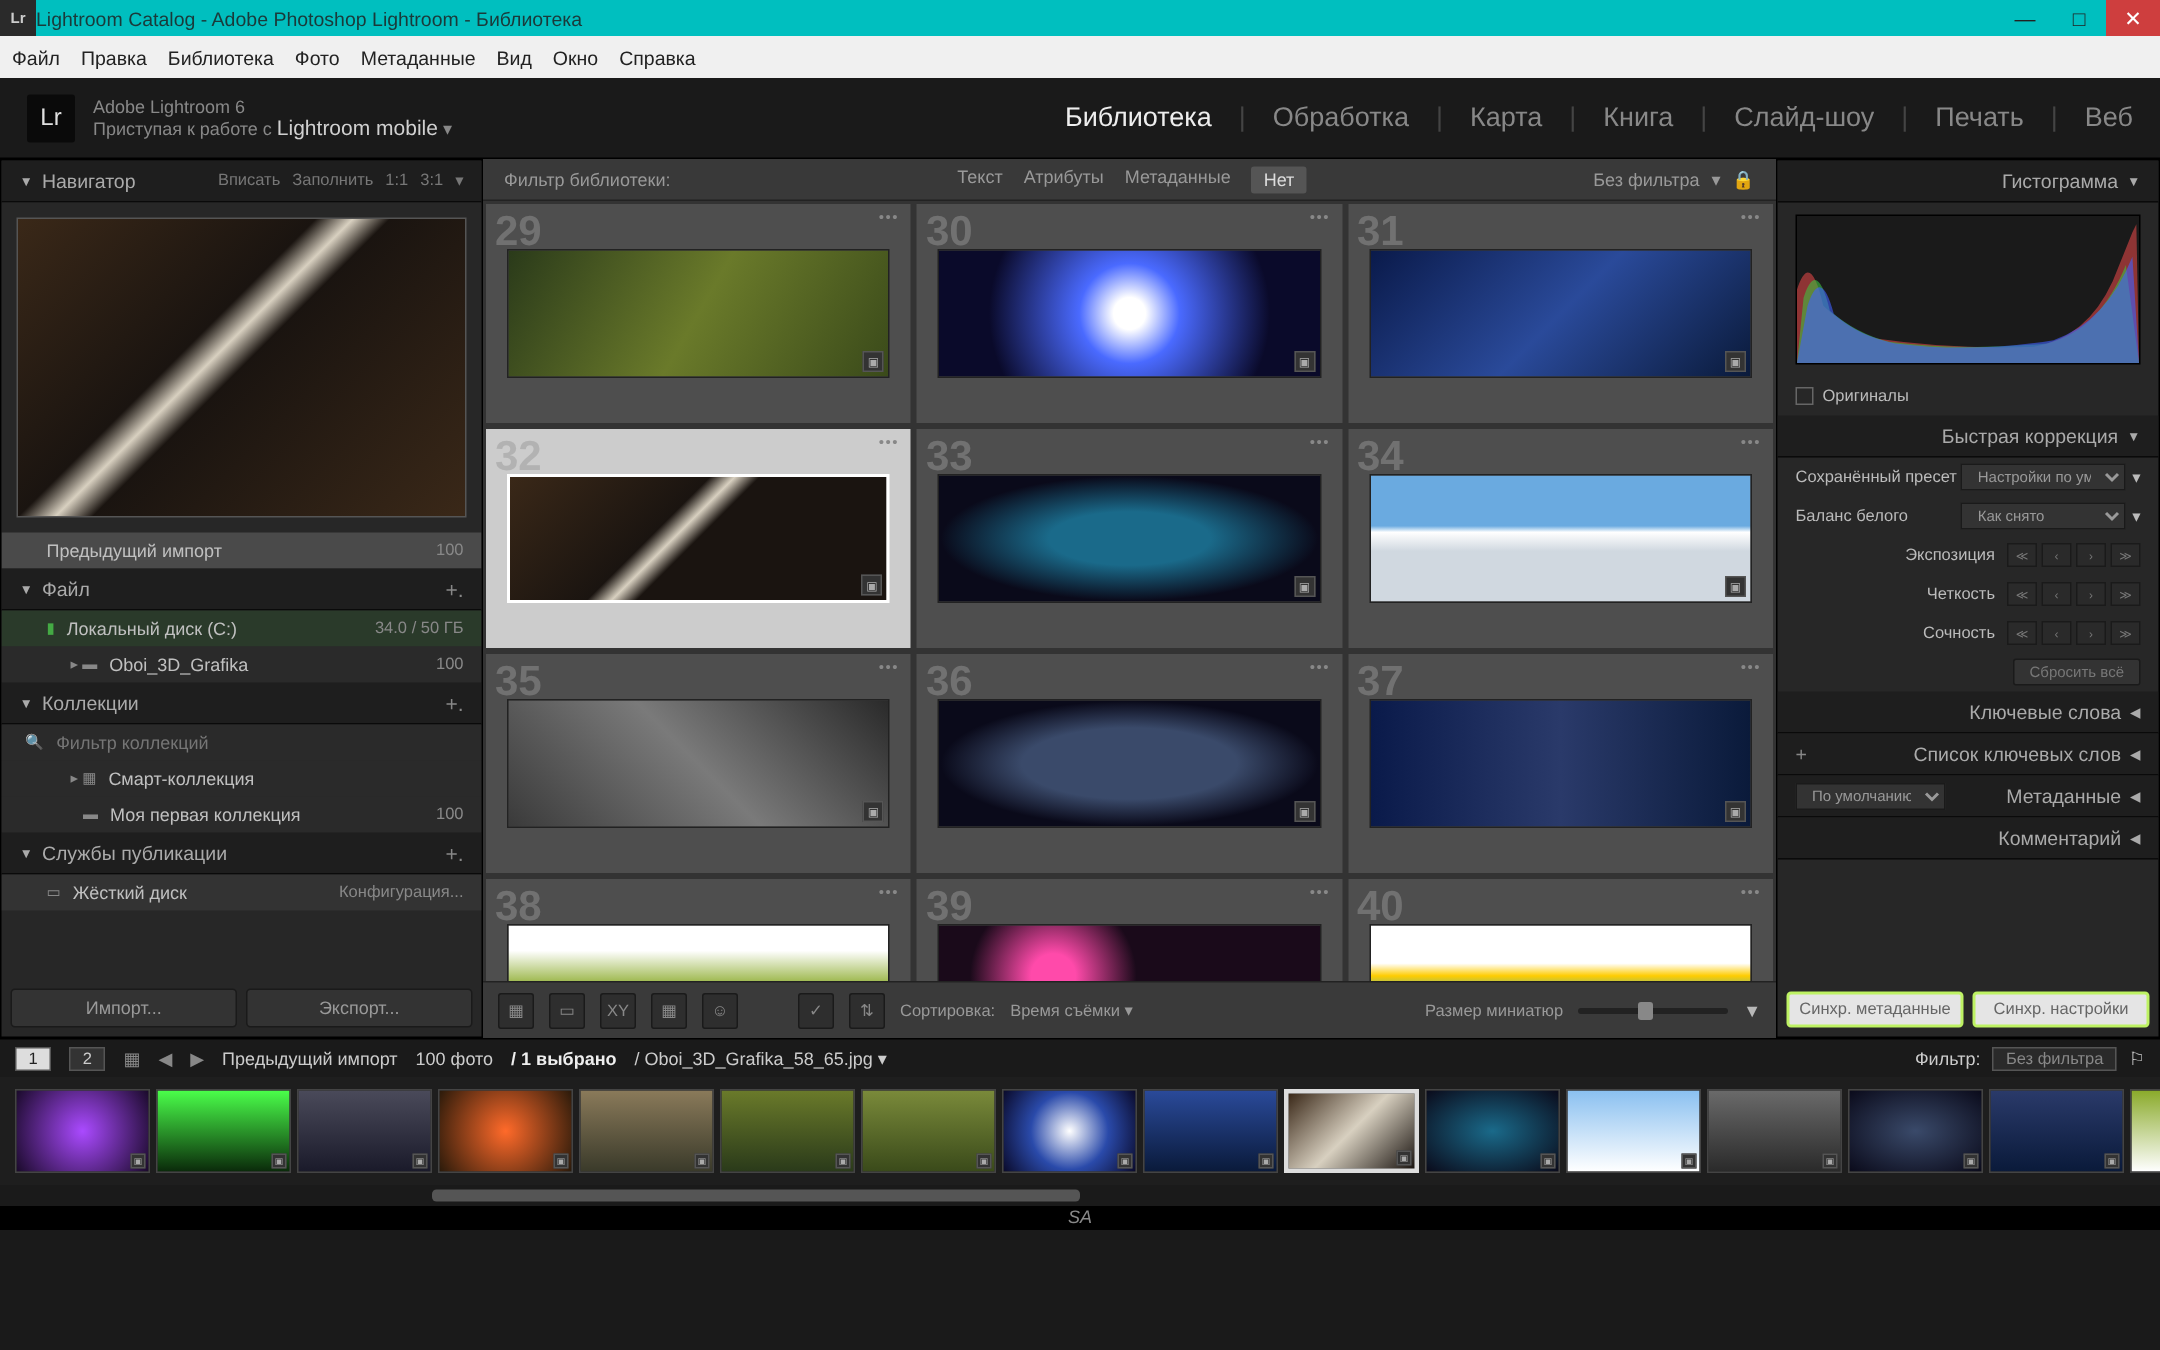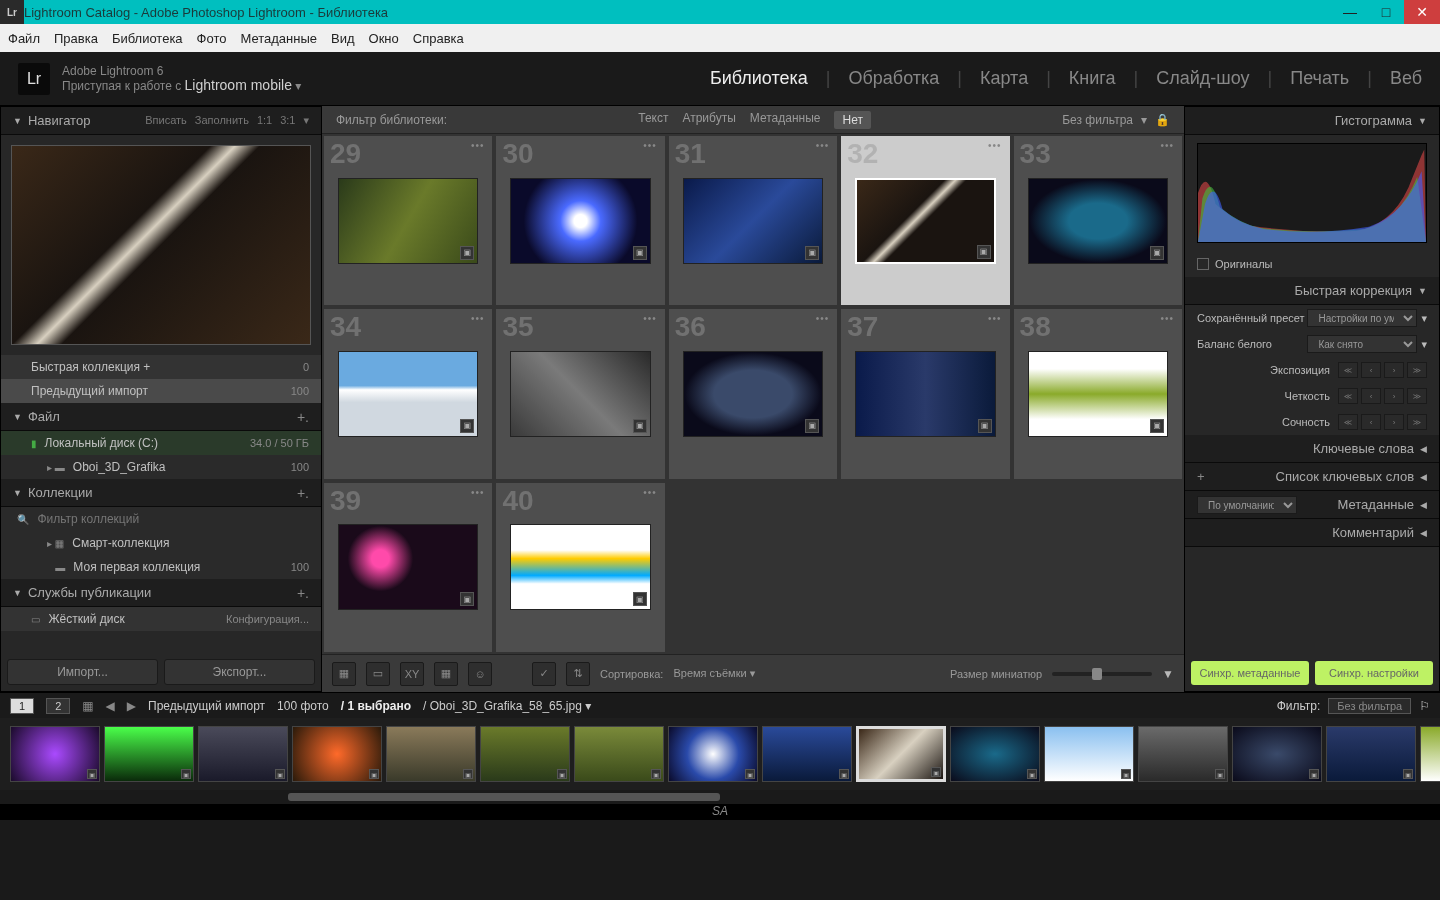--- a/index.html
+++ b/index.html
@@ -35,21 +35,21 @@
 .prow .ct{margin-left:auto;color:#888;font-size:11px}
 .prow.sub{padding-left:46px;background:#2a2a2a}
 .prow .ic{margin-right:8px;font-size:10px;color:#888}
 .prow input{background:transparent;border:none;color:#c0c0c0;font-size:12px;outline:none;flex:1}
 .phdr .plus{margin-left:auto;color:#888;font-size:14px}
 .impexp{display:flex;gap:6px;padding:6px;margin-top:auto}
 .ibtn{flex:1;height:26px;background:#333;border:1px solid #1a1a1a;color:#999;font-size:12px;display:flex;align-items:center;justify-content:center;border-radius:3px;cursor:pointer}
 .fbar{height:28px;background:#393939;display:flex;align-items:center;padding:0 14px;font-size:12px;color:#999;gap:18px;border-bottom:1px solid #222}
 .fbar .act{background:#555;padding:2px 8px;color:#ddd;border-radius:2px}
 .fbar .rt{margin-left:auto;display:flex;gap:8px;align-items:center}
-.grid{flex:1;display:grid;grid-template-columns:repeat(5,1fr);gap:4px;padding:2px;overflow:hidden;background:#333}
+.grid{flex:1;display:grid;grid-template-columns:repeat(3,1fr);gap:4px;padding:2px;overflow:hidden;background:#333}
 .cell{background:#4e4e4e;position:relative;display:flex;align-items:center;justify-content:center;padding:30px 14px}
 .cell.sel{background:#cccccc}
 .cell .num{position:absolute;top:2px;left:6px;font-size:28px;color:rgba(220,220,220,0.25);font-weight:bold}
 .cell.sel .num{color:rgba(120,120,120,0.3)}
 .cell .dots{position:absolute;top:4px;right:8px;color:#888;font-size:10px;letter-spacing:1px}
 .thumb{width:100%;height:86px;border:1px solid #222;position:relative}
 .cell.sel .thumb{border:2px solid #fff}
 .badge{position:absolute;bottom:3px;right:3px;width:14px;height:14px;background:#333;border:1px solid #555;font-size:8px;color:#aaa;display:flex;align-items:center;justify-content:center}
 .tbar{height:38px;background:#3a3a3a;display:flex;align-items:center;padding:0 10px;gap:10px;border-top:1px solid #222}
 .tbtn{width:24px;height:24px;background:#2e2e2e;border:1px solid #1a1a1a;display:flex;align-items:center;justify-content:center;color:#888;font-size:11px;border-radius:2px}
@@ -58,21 +58,21 @@
 .tbar .slider::after{content:"";position:absolute;left:40%;top:-4px;width:10px;height:12px;background:#888;border-radius:2px}
 .histo{height:100px;margin:8px 12px;background:linear-gradient(to top,#1a1a1a 0%,#1a1a1a 100%);position:relative;border:1px solid #000}
 .histo svg{width:100%;height:100%}
 .qrow{display:flex;align-items:center;padding:4px 12px;font-size:11px;color:#bbb;height:26px}
 .qrow .qlbl{flex:1}
 .qsel{background:#333;border:1px solid #1a1a1a;color:#999;font-size:10px;padding:2px 6px;width:110px;height:18px}
 .qbtn{background:#333;border:1px solid #1a1a1a;color:#777;font-size:10px;padding:2px 10px;height:18px;border-radius:2px}
 .arrbtns{display:flex;gap:3px}
 .arrbtns .ab{width:20px;height:16px;background:#2a2a2a;border:1px solid #1a1a1a;color:#777;font-size:8px;display:flex;align-items:center;justify-content:center}
 .syncrow{display:flex;gap:6px;padding:6px}
-.syncbtn{flex:1;height:24px;background:#bef264;border:4px solid #bef264;color:#666;font-size:11px;display:flex;align-items:center;justify-content:center;border-radius:3px}
+.syncbtn{flex:1;height:24px;background:#e5e5e5;border:2px solid #bef264;color:#666;font-size:11px;display:flex;align-items:center;justify-content:center;border-radius:3px}
 .pathbar{height:26px;background:#1a1a1a;display:flex;align-items:center;padding:0 10px;gap:12px;color:#ccc;font-size:12px;border-top:1px solid #000}
 .pathbar .pg{background:#333;padding:1px 8px;border:1px solid #555;font-size:11px}
 .pathbar .pg.on{background:#ddd;color:#222}
 .pathbar .rt{margin-left:auto;display:flex;gap:8px;align-items:center}
 .film{height:72px;background:#1e1e1e;display:flex;align-items:center;padding:4px 10px;gap:4px;overflow:hidden}
 .fthumb{width:90px;height:56px;border:1px solid #444;flex-shrink:0;position:relative}
 .fthumb.sel{border:3px solid #ddd}
 .fthumb .badge{bottom:2px;right:2px;width:10px;height:10px;font-size:6px}
 .scroll{height:14px;background:#1a1a1a;position:relative}
 .scroll::after{content:"";position:absolute;left:20%;width:30%;height:8px;top:3px;background:#555;border-radius:3px}
@@ -129,24 +129,20 @@
 <div class="mainrow">
   <div class="leftp">
     <div class="phdr">
       <span class="tri">▼</span>
       <span>Навигатор</span>
       <span class="opts" id="navopts"><span>Вписать</span><span>Заполнить</span><span>1:1</span><span>3:1</span> ▾</span>
     </div>
     <div class="navprev">
         <div class="navimg"></div>
       </div>
-    <div class="prow">
-        <span>Быстрая коллекция  +</span>
-        <span class="ct">0</span>
-      </div>
     <div class="prow sel">
         <span>Предыдущий импорт</span>
         <span class="ct">100</span>
       </div>
     <div class="phdr">
         <span class="tri">▼</span>
         <span>Файл</span>
         <span class="plus">+.</span>
       </div>
     <div class="prow" style="background:#2a3a2a">
@@ -354,20 +350,23 @@
         </div>
       </div>
     <div class="qrow">
         <span class="qlbl" style="text-align:right;padding-right:8px">Сочность</span>
         <div class="arrbtns">
           <div class="ab">≪</div>
           <div class="ab">‹</div>
           <div class="ab">›</div>
           <div class="ab">≫</div>
         </div>
+      </div>
+    <div class="qrow" style="justify-content:flex-end">
+        <button class="qbtn">Сбросить всё</button>
       </div>
     <div class="phdr right">
         <span>Ключевые слова</span>
         <span class="tri">◀</span>
       </div>
     <div class="phdr right">
         <span style="margin-right:auto;color:#888">+</span>
         <span>Список ключевых слов</span>
         <span class="tri">◀</span>
       </div>

